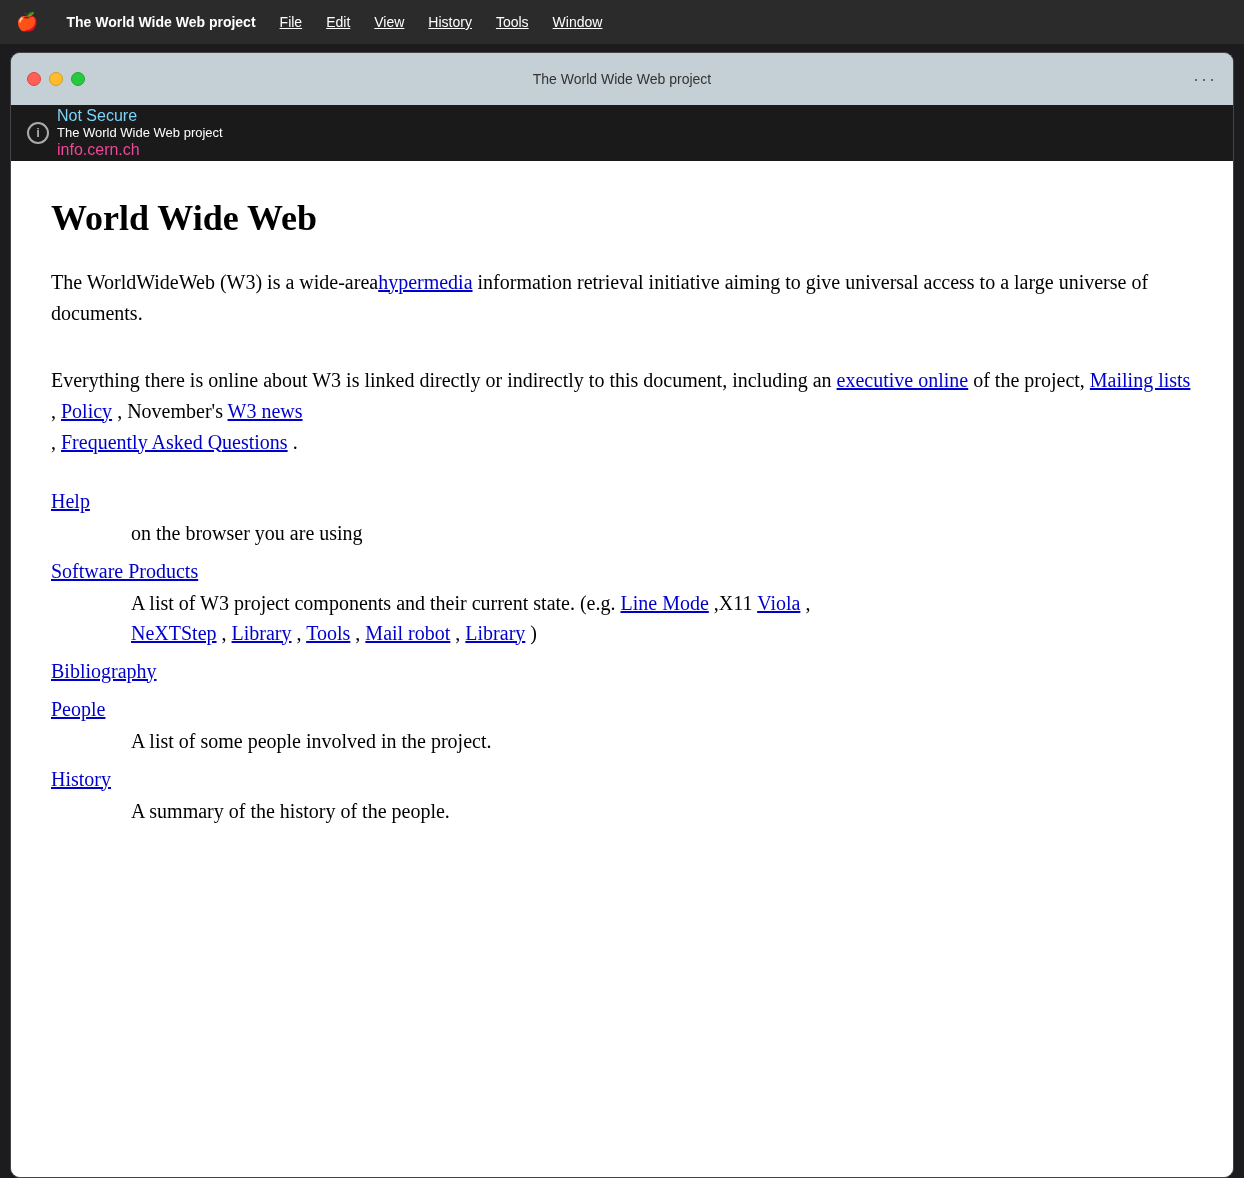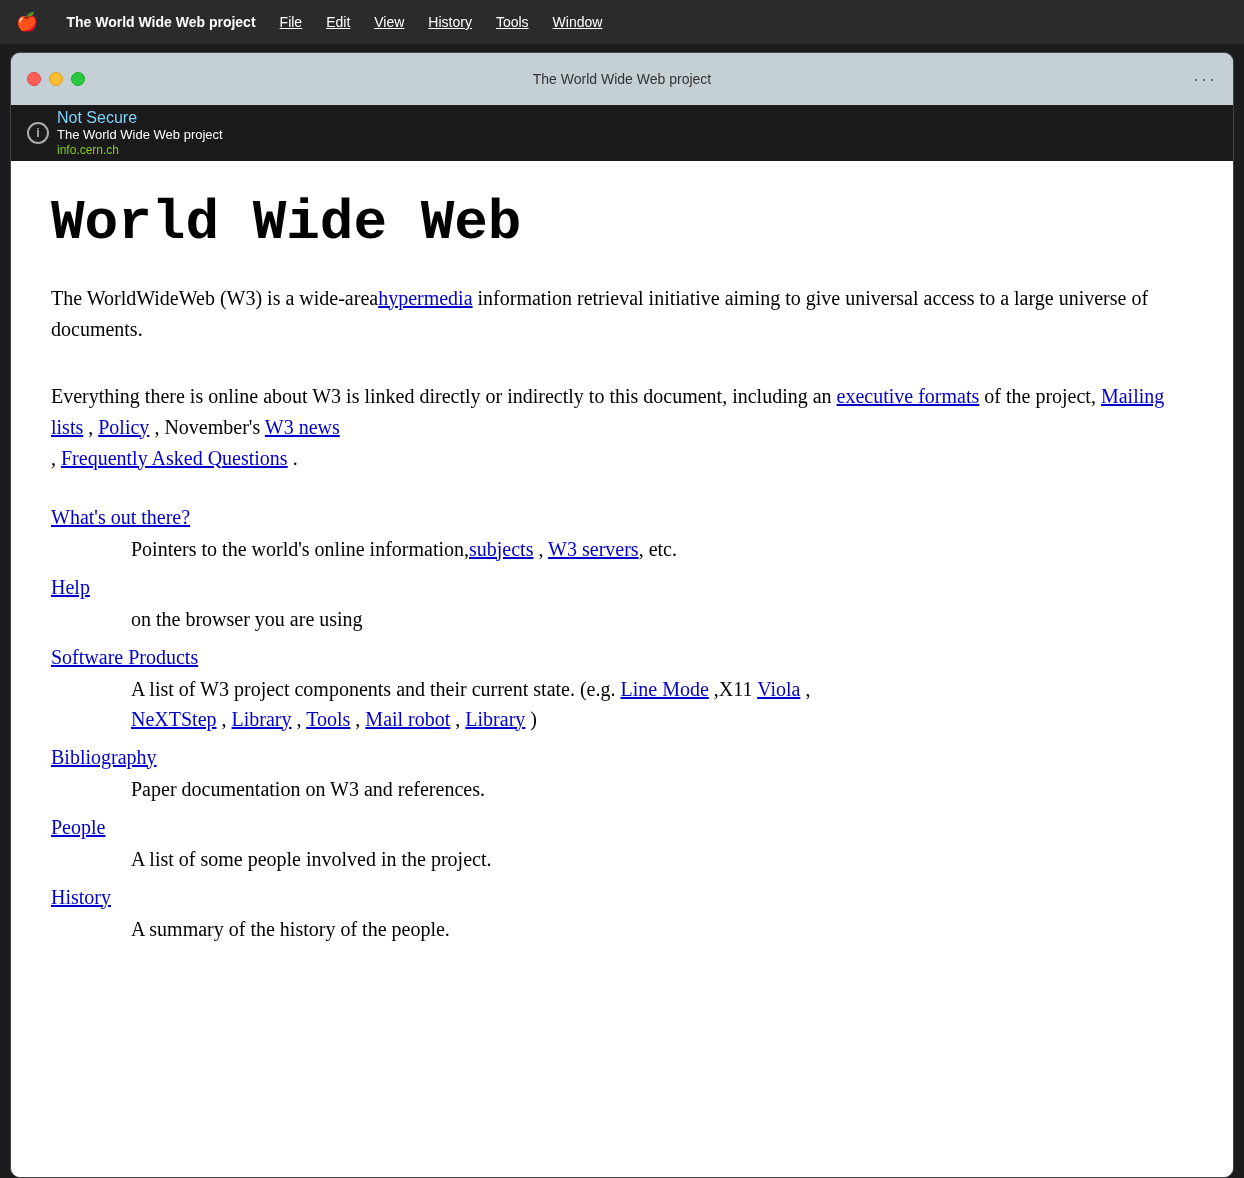--- a/index.html
+++ b/index.html
@@ -121,43 +121,44 @@
       font-weight: 500;
       display: block;
       line-height: 1.3;
     }
     .address-text .not-secure {
       font-size: 16px;
       color: #7dd3fc;
       display: block;
     }
     .address-text .url {
-      font-size: 12px;
-      color: #84cc16;
+      font-size: 16px;
+      color: #ec4899;
       display: block;
     }
 
     
     .content-area {
       background: white;
       padding: 32px 40px 32px 40px;
       height: calc(1178px - 44px - 8px - 52px - 56px - 2px);
       overflow-y: auto;
       font-family: Times New Roman, Times, serif;
       font-size: 20px;
       line-height: 1.5;
       color: #000;
     }
 
     .page-title {
-      font-size: 56px;
+      font-size: 36px;
       font-weight: bold;
       margin-bottom: 28px;
-      font-family: Liberation Mono, monospace;
+      font-family: Liberation Serif, serif;
       line-height: 1.1;
+      margin-top: 6px;
     }
 
     .intro-text {
       margin-bottom: 36px;
       font-size: 20px;
       line-height: 1.55;
     }
 
     .intro-text2 {
       margin-bottom: 28px;
@@ -231,47 +232,40 @@
 
   <div class="content-area">
 
     <h1 class="page-title">World Wide Web</h1>
 
     <p class="intro-text">
       <span>The WorldWideWeb (W3) is a wide-area</span><a href="#">hypermedia</a><span> information retrieval initiative aiming to give universal access to a large universe of documents.</span>
     </p>
 
     <p class="intro-text2">
-      <span>Everything there is online about W3 is linked directly or indirectly to this document, including an </span><a href="#">executive formats</a><span> of the project, </span><a href="#">Mailing lists</a><span> , </span><a href="#">Policy</a><span> , November's </span><a href="#">W3 news</a><br><span> , </span><a href="#">Frequently Asked Questions</a><span> .</span>
+      <span>Everything there is online about W3 is linked directly or indirectly to this document, including an </span><a href="#">executive online</a><span> of the project, </span><a href="#">Mailing lists</a><span> , </span><a href="#">Policy</a><span> , November's </span><a href="#">W3 news</a><br><span> , </span><a href="#">Frequently Asked Questions</a><span> .</span>
     </p>
 
-    <div class="nav-section">
-      <a href="#" class="nav-link">What's out there?</a>
-      <span class="nav-desc">
-        <span>Pointers to the world's online information,</span><a href="#">subjects</a><span> , </span><a href="#">W3 servers</a><span>, etc.</span>
-      </span>
-    </div>
 
     <div class="nav-section">
       <a href="#" class="nav-link">Help</a>
       <span class="nav-desc">on the browser you are using</span>
     </div>
 
     <div class="nav-section">
       <a href="#" class="nav-link">Software Products</a>
       <span class="nav-desc">
         A list of W3 project components and their current state. (e.g. <a href="#">Line Mode</a> ,X11 <a href="#">Viola</a> ,<br>
         <a href="#">NeXTStep</a> , <a href="#">Library</a> , <a href="#">Tools</a> , <a href="#">Mail robot</a> , <a href="#">Library</a> )
       </span>
     </div>
 
 
     <div class="nav-section">
       <a href="#" class="nav-link">Bibliography</a>
-      <span class="nav-desc">Paper documentation on W3 and references.</span>
     </div>
 
     <div class="nav-section">
       <a href="#" class="nav-link">People</a>
       <span class="nav-desc">A list of some people involved in the project.</span>
     </div>
 
     <div class="nav-section">
       <a href="#" class="nav-link">History</a>
       <span class="nav-desc">A summary of the history of the people.</span>

